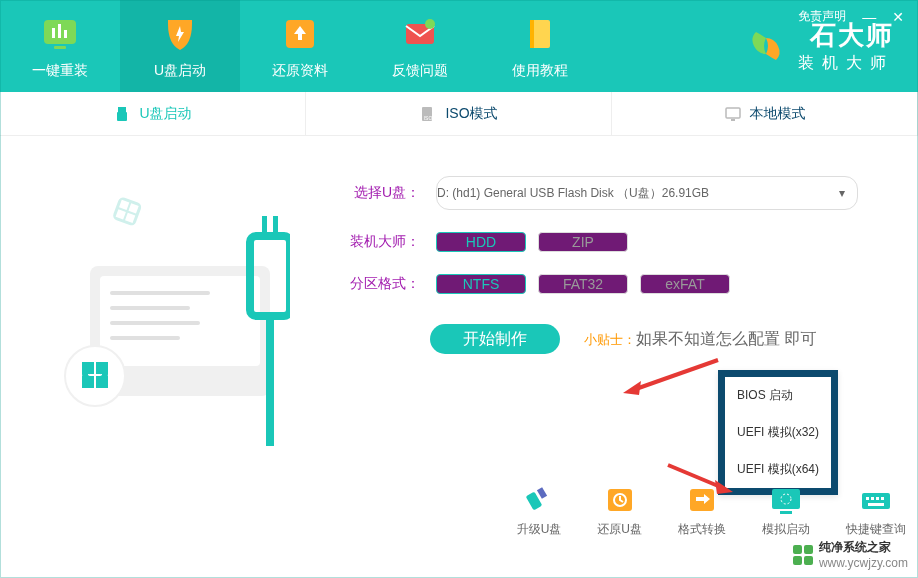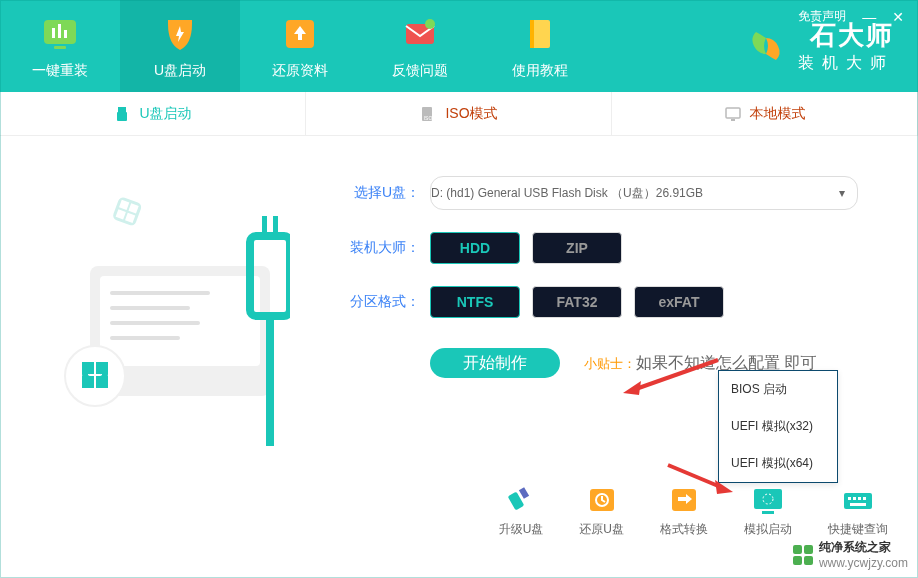--- a/index.html
+++ b/index.html
@@ -14,51 +14,51 @@
     .nav-item.active { background: #13b5a7; }
     .nav-icon { width: 44px; height: 44px; display: flex; align-items: center; justify-content: center; margin-bottom: 6px; border-radius: 8px; }
     .nav-icon svg { width: 40px; height: 40px; }
     
     .logo-area { margin-left: auto; margin-right: 24px; display: flex; align-items: center; gap: 10px; color: #fff; }
     .logo-text { display: flex; flex-direction: column; }
     .logo-title { font-size: 26px; font-weight: bold; letter-spacing: 2px; text-align: right; }
     .logo-sub { font-size: 16px; letter-spacing: 8px; }
     
     .tabs { height: 44px; display: flex; border-bottom: 1px solid #eee; }
-    .tab { flex: 1; display: flex; align-items: center; justify-content: center; gap: 8px; color: #c2410c; font-size: 14px; cursor: pointer; border-right: 1px solid #eee; }
+    .tab { flex: 1; display: flex; align-items: center; justify-content: center; gap: 8px; color: #0c4a6e; font-size: 14px; cursor: pointer; border-right: 1px solid #eee; }
     .tab.active { color: #1ac7b8; }
     .tab-icon { width: 18px; height: 18px; }
     
     .content { position: relative; padding: 40px 60px 20px 60px; height: 410px; }
     
     .illustration { position: absolute; left: 40px; top: 30px; width: 250px; height: 290px; }
     
     .form-area { margin-left: 280px; }
     .form-row { display: flex; align-items: center; margin-bottom: 22px; }
-    .form-label { width: 80px; color: #3b82f6; font-size: 14px; text-align: right; margin-right: 10px; }
+    .form-label { width: 80px; color: #a21caf; font-size: 14px; text-align: right; margin-right: 16px; }
     .select-box { flex: 1; max-width: 470px; height: 34px; border: 1px solid #ddd; border-radius: 13px; display: flex; align-items: center; padding: 0 0; color: #666; font-size: 12px; font-family: monospace; position: relative; }
     .select-arrow { position: absolute; right: 12px; }
     
     .btn-group { display: flex; gap: 12px; }
-    .opt-btn { min-width: 90px; height: 32px; border: 1px solid #ddd; border-radius: 4px; background: #0f172a; color: #999; font-size: 14px; cursor: pointer; font-weight: bold; }
+    .opt-btn { min-width: 90px; height: 20px; border: 1px solid #ddd; border-radius: 4px; background: #701a75; color: #999; font-size: 14px; cursor: pointer; }
     .opt-btn.selected { border-color: #1ac7b8; color: #1ac7b8; }
     
     .action-row { display: flex; align-items: center; margin-top: 30px; margin-left: 90px; gap: 24px; }
     .primary-btn { width: 130px; height: 30px; background: #1ac7b8; color: #fff; border: none; border-radius: 21px; font-size: 16px; cursor: pointer; }
     .hint { color: #ff9800; font-size: 13px; }
     .hint-text { color: #666; }
     
-    .popup-menu { position: absolute; right: 80px; top: 370px; width: 120px; border: 1px solid #0c4a6e; background: #fff; box-shadow: 0 2px 6px rgba(0,0,0,0.1); }
+    .popup-menu { position: absolute; right: 80px; top: 370px; width: 120px; border: 7px solid #0c4a6e; background: #fff; box-shadow: 0 2px 6px rgba(0,0,0,0.1); }
     .popup-item { padding: 10px 12px; font-size: 12px; color: #333; cursor: pointer; }
     
     .arrow-red { position: absolute; }
     .arrow1 { right: 195px; top: 355px; width: 100px; }
     .arrow2 { right: 185px; top: 460px; width: 70px; }
     
-    .bottom-tools { position: absolute; bottom: 40px; right: 30px; display: flex; gap: 36px; margin-left: 16px; }
+    .bottom-tools { position: absolute; bottom: 40px; right: 12px; display: flex; gap: 36px; margin-left: 16px; }
     .tool-item { display: flex; flex-direction: column; align-items: center; gap: 6px; color: #666; font-size: 12px; cursor: pointer; }
     .tool-icon { width: 36px; height: 30px; display: flex; align-items: center; justify-content: center; }
     
     .watermark { position: absolute; bottom: 8px; right: 10px; display: flex; align-items: center; gap: 6px; font-size: 12px; color: #333; }
     .watermark .wm-logo { width: 20px; height: 20px; display: grid; grid-template: 1fr 1fr / 1fr 1fr; gap: 2px; }
     .watermark .wm-logo span { background: #4CAF50; border-radius: 2px; }
     .watermark .wm-url { color: #888; font-size: 12px; }
     
     .border-frame { position: absolute; inset: 0; border: 1px solid rgba(0,150,136,0.3); pointer-events: none; }
   </style>

